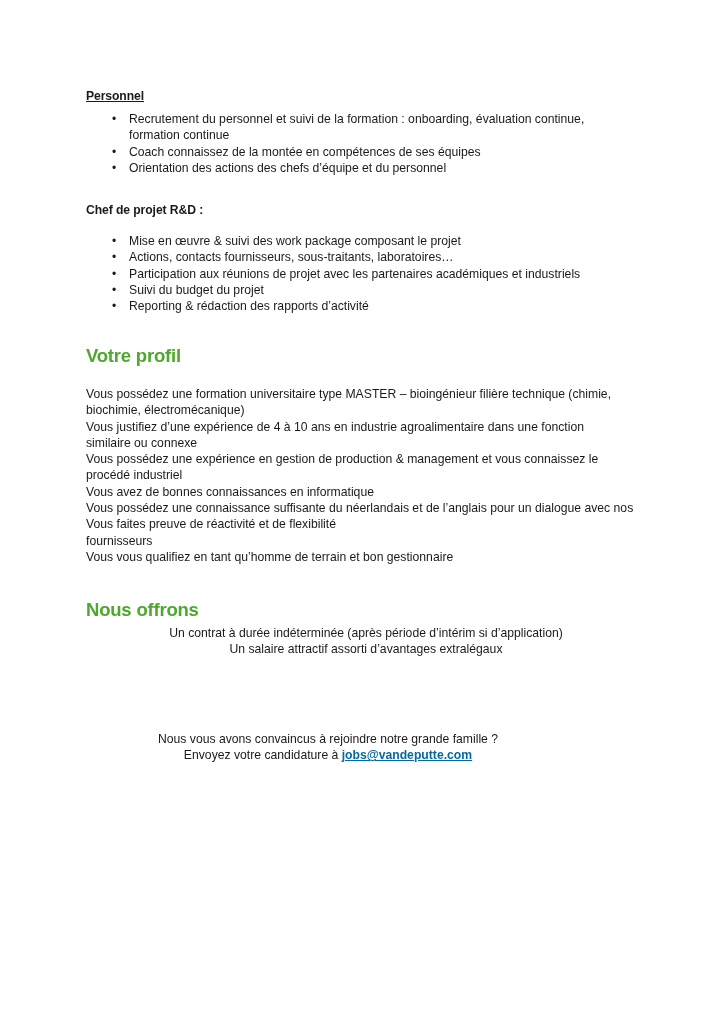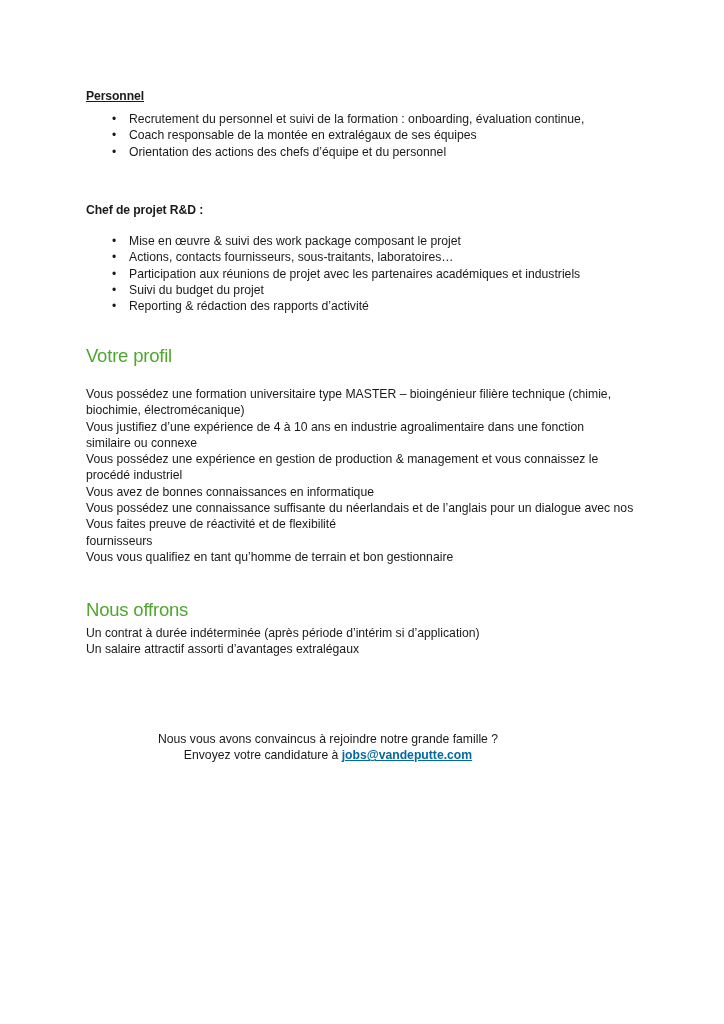--- a/index.html
+++ b/index.html
@@ -40,21 +40,21 @@
       padding-left: 0;
     }
     .bullet-dot {
       position: absolute;
       left: -17px;
       top: 0;
       font-size: 12px;
     }
     .section-title {
       color: #4ea72e;
-      font-weight: normal;
+      font-weight: bold;
       font-size: 18.5px;
       line-height: 22px;
       letter-spacing: -0.2px;
     }
     .para-line { white-space: nowrap; }
     .bold { font-weight: normal; }
     .closing {
       text-align: center;
       width: 656px;
       left: 0;
@@ -71,22 +71,25 @@
 <div class="page">
 
   <div class="abs subhead underline" style="left:86px; top:88px;">Personnel</div>
 
   <ul class="abs bullets" style="left:129px; top:111px; width:520px;">
     <li>
       <span class="bullet-dot">•</span>
       <span>Recrutement du personnel et suivi de la formation : onboarding, évaluation continue,</span>
     </li>
     <li>
+      <span>formation continue</span>
+    </li>
+    <li>
       <span class="bullet-dot">•</span>
-      <span>Coach responsable de la montée en extralégaux de ses équipes</span>
+      <span>Coach connaissez de la montée en compétences de ses équipes</span>
     </li>
     <li>
       <span class="bullet-dot">•</span>
       <span>Orientation des actions des chefs d’équipe et du personnel</span>
     </li>
   </ul>
 
   <div class="abs subhead" style="left:86px; top:202px;">Chef de projet R&amp;D :</div>
 
   <ul class="abs bullets" style="left:129px; top:233px; width:540px;">
@@ -123,21 +126,21 @@
     <div class="para-line bold">procédé industriel</div>
     <div class="para-line">Vous avez de bonnes connaissances en informatique</div>
     <div class="para-line">Vous possédez une connaissance suffisante du néerlandais et de l’anglais pour un dialogue avec nos</div>
     <div class="para-line">Vous faites preuve de réactivité et de flexibilité</div>
     <div class="para-line">fournisseurs</div>
     <div class="para-line">Vous vous qualifiez en tant qu’homme de terrain et bon gestionnaire</div>
   </div>
 
   <div class="abs section-title" style="left:86px; top:599px;">Nous offrons</div>
 
-  <div class="abs" style="left:86px; top:625px; width:560px;">
+  <div class="abs" style="left:86px; top:625px; width:560px;text-align:center;">
     <div class="para-line">Un contrat à durée indéterminée (après période d’intérim si d’application)</div>
     <div class="para-line">Un salaire attractif assorti d’avantages extralégaux</div>
   </div>
 
   <div class="abs closing" style="top:731px;">
     <div>Nous vous avons convaincus à rejoindre notre grande famille ?</div>
     <div><span>Envoyez votre candidature à </span><a class="email-link" href="#">jobs@vandeputte.com</a></div>
   </div>
 
 </div>

